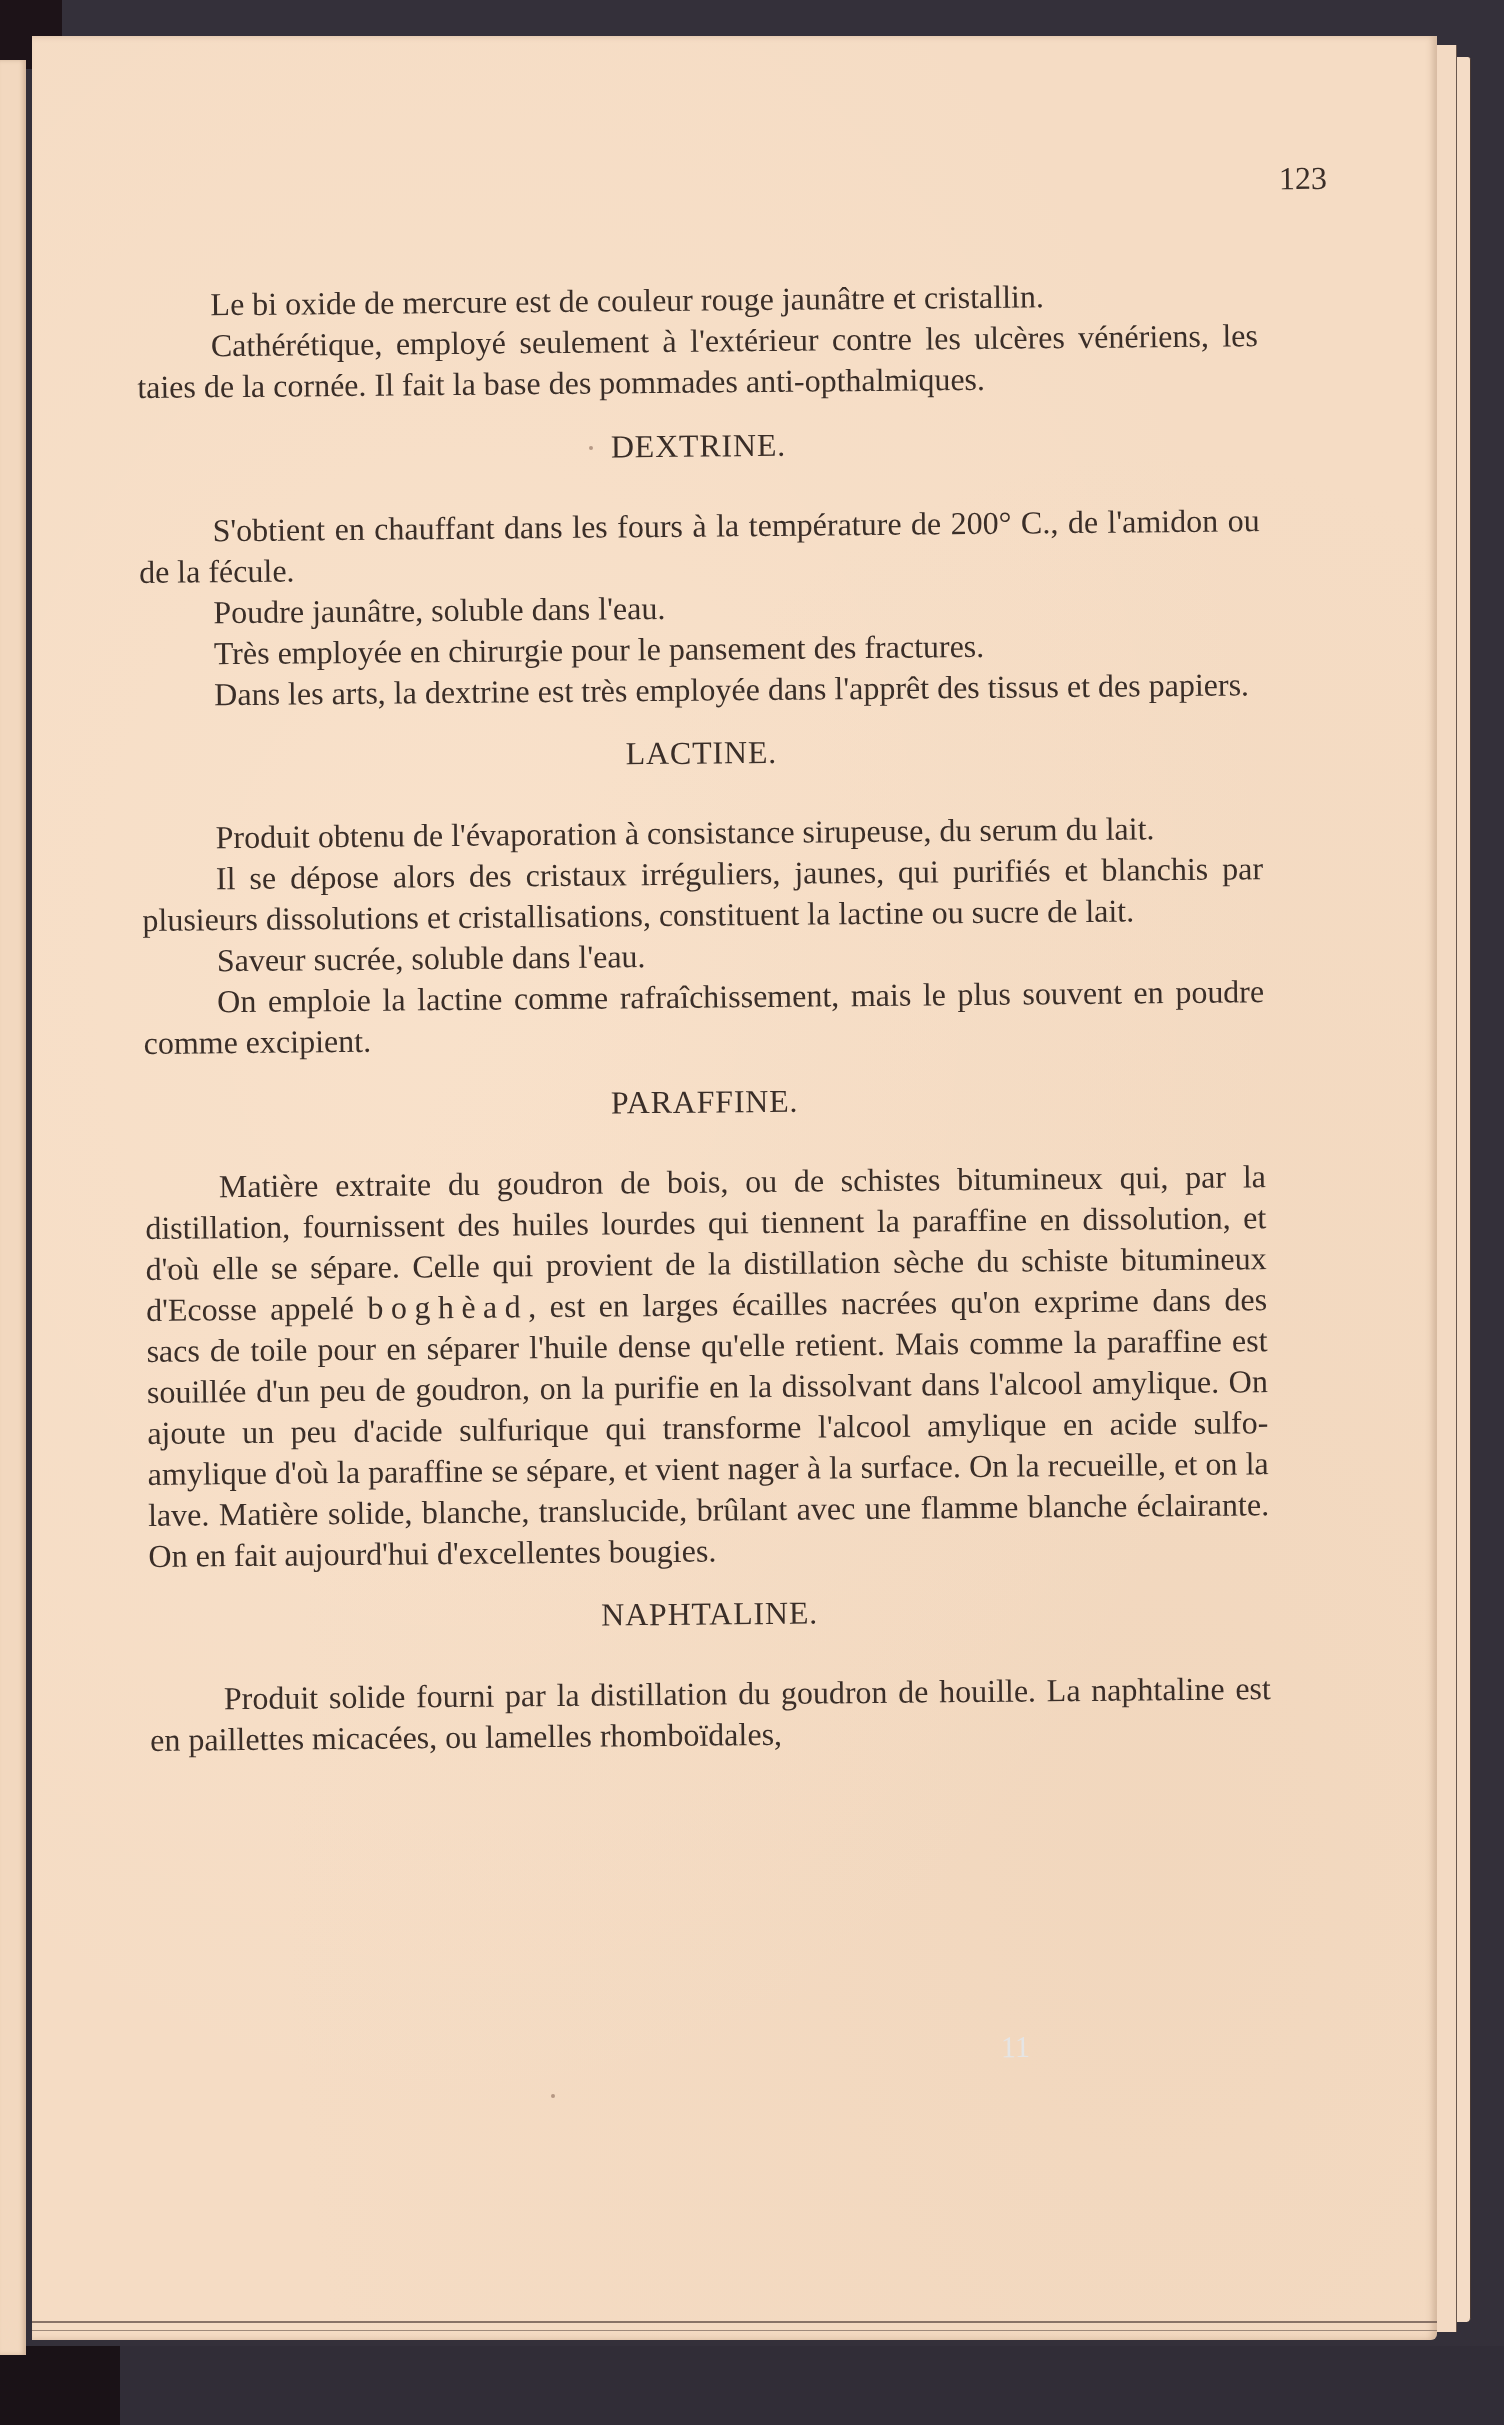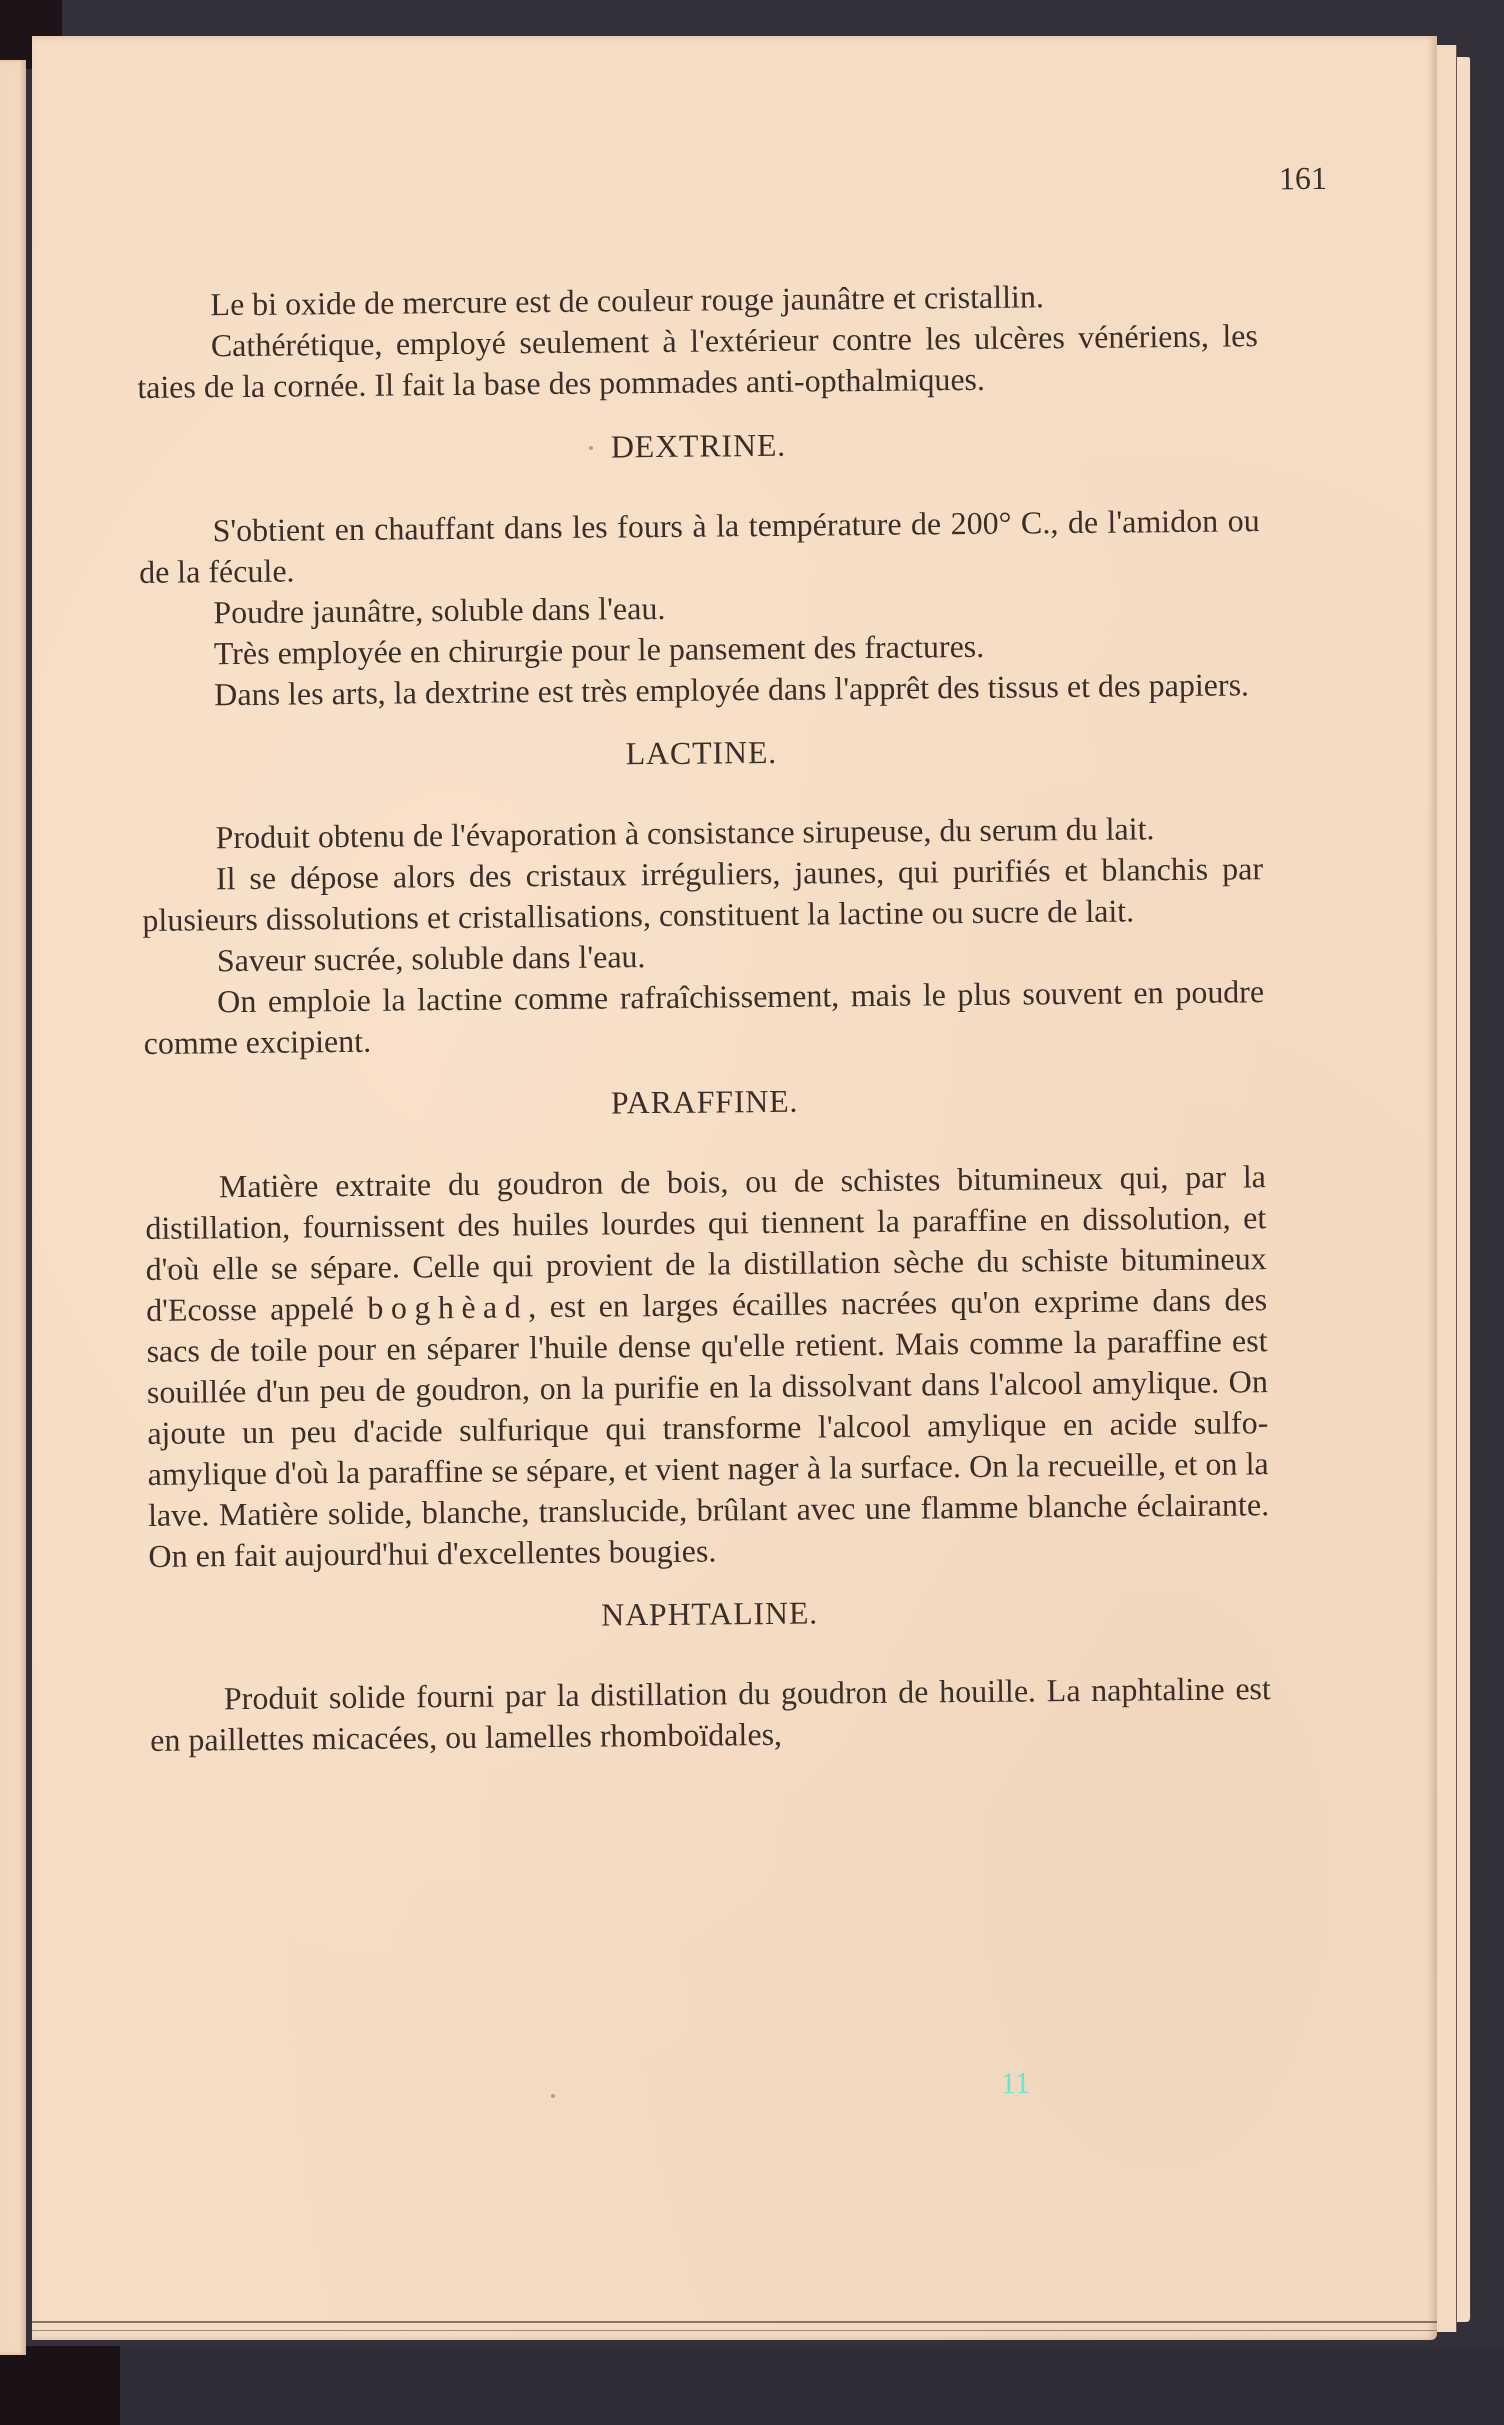--- a/index.html
+++ b/index.html
@@ -95,24 +95,23 @@
       letter-spacing: 0.8px;
       text-align: center;
       margin: 22.6px 0 39px 0;
       line-height: 41px;
     }
     .spaced { letter-spacing: 7.5px; }
     .footer-signature {
       position: absolute;
       left: 1001px;
       top: 2030px;
-      color: #5eead4;
+      color: #e5e5e5;
       font-size: 30px;
       transform: rotate(-0.5deg);
-      margin-top: 36px;
     }
     .speck {
       position: absolute;
       width: 3.8px; height: 3.8px; border-radius: 50%;
       background: #8a6a5a; opacity: 0.6;
     }
   </style>
 </head>
 <body>
 
@@ -123,21 +122,21 @@
 <div class="edge-page-3"></div>
 <div class="edge-page-2"></div>
 
 <div class="page">
   <div class="page-bottom-lines"></div>
   <span class="speck" style="left:557px; top:410px;"></span>
   <span class="speck" style="left:135px; top:1230px;"></span>
   <span class="speck" style="left:519px; top:2058px;"></span>
 </div>
 
-<div class="page-number">161</div>
+<div class="page-number">123</div>
 
 <div class="text-block">
 
   <div class="intro">
     <p class="indent">Le bi oxide de mercure est de couleur rouge jaunâtre et cristallin.</p>
     <p class="indent">Cathérétique, employé seulement à l'extérieur contre les ulcères vénériens, les taies de la cornée. Il fait la base des pommades anti-opthalmiques.</p>
   </div>
 
   <section>
     <h2>DEXTRINE.</h2>

